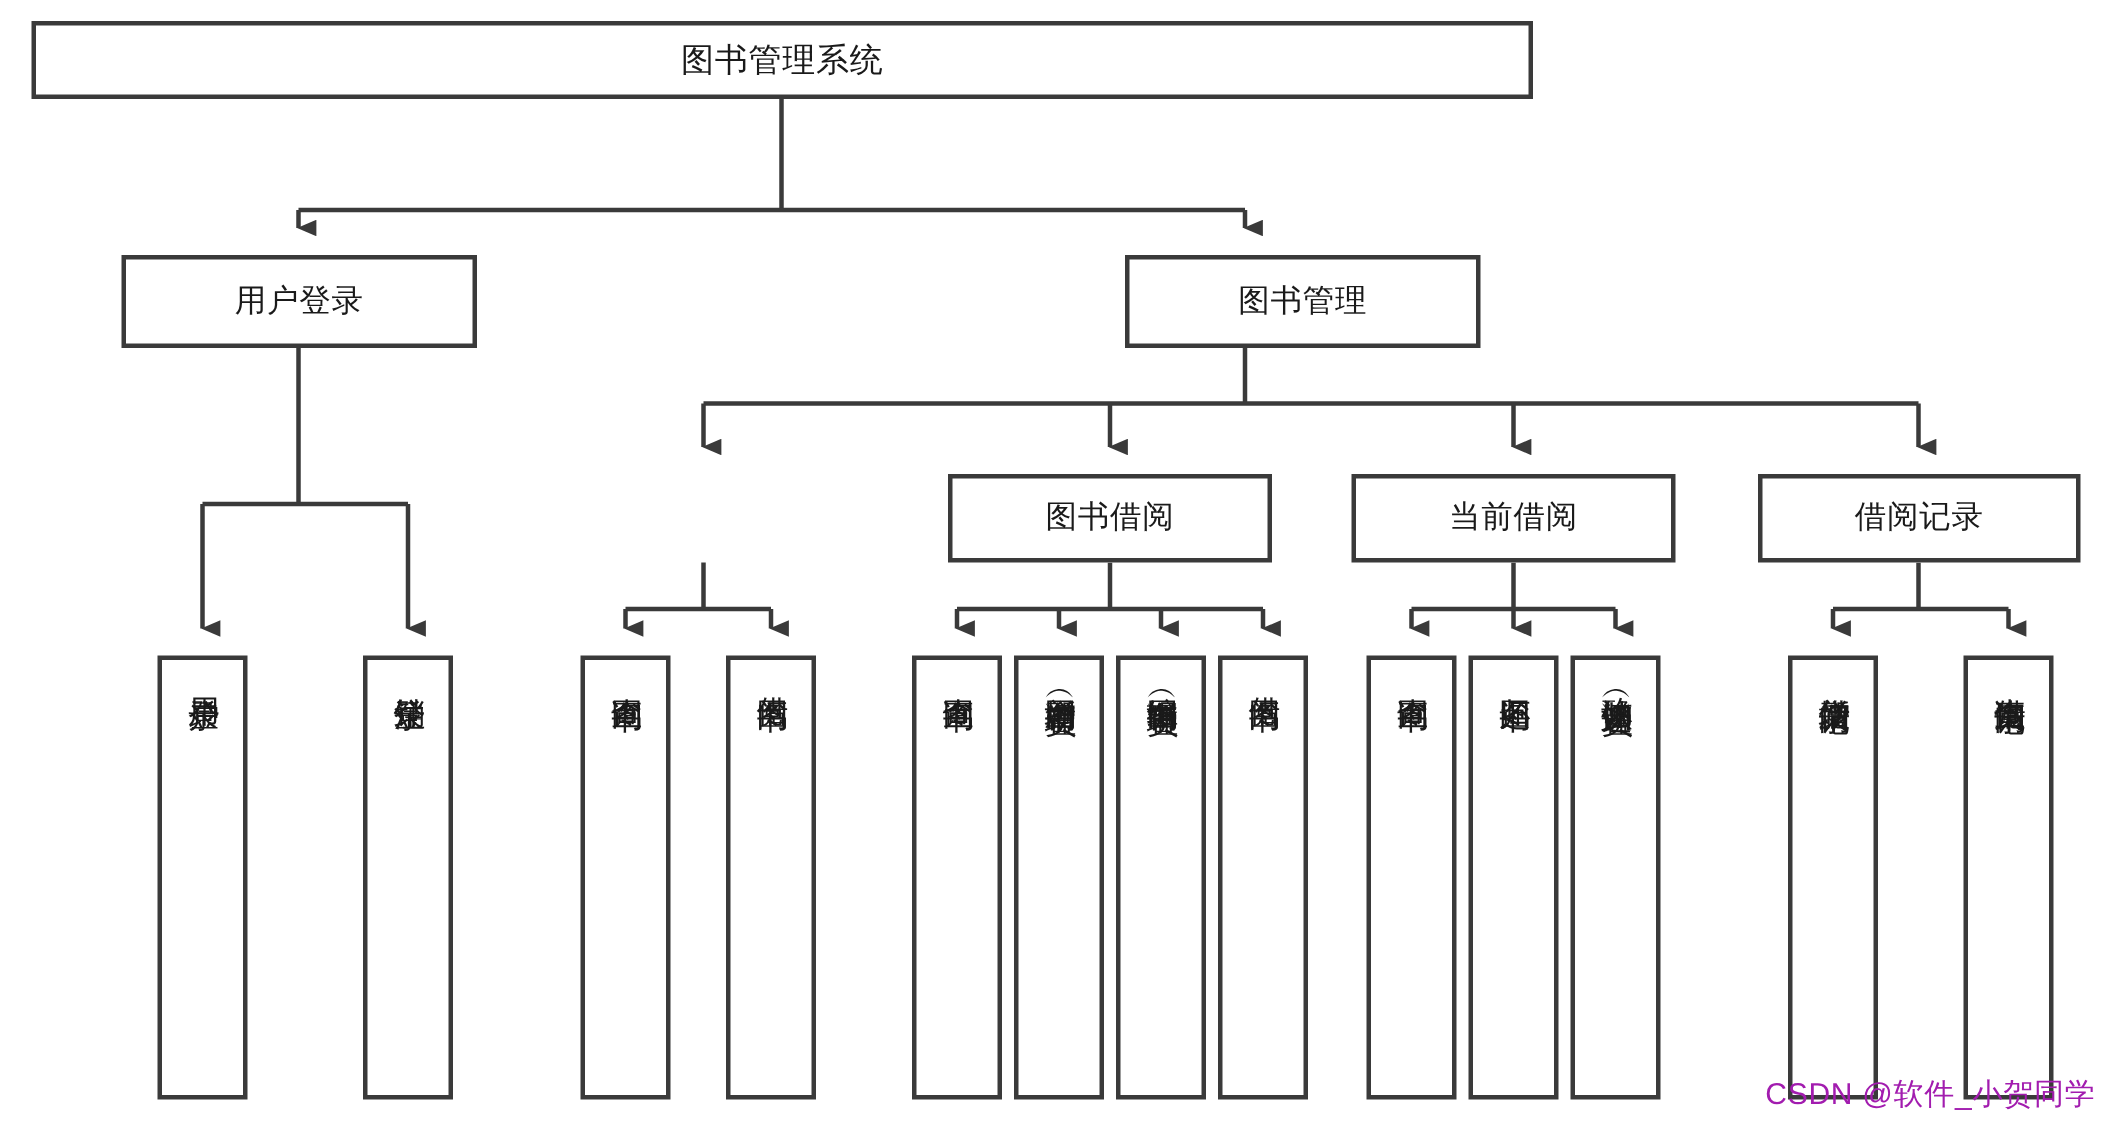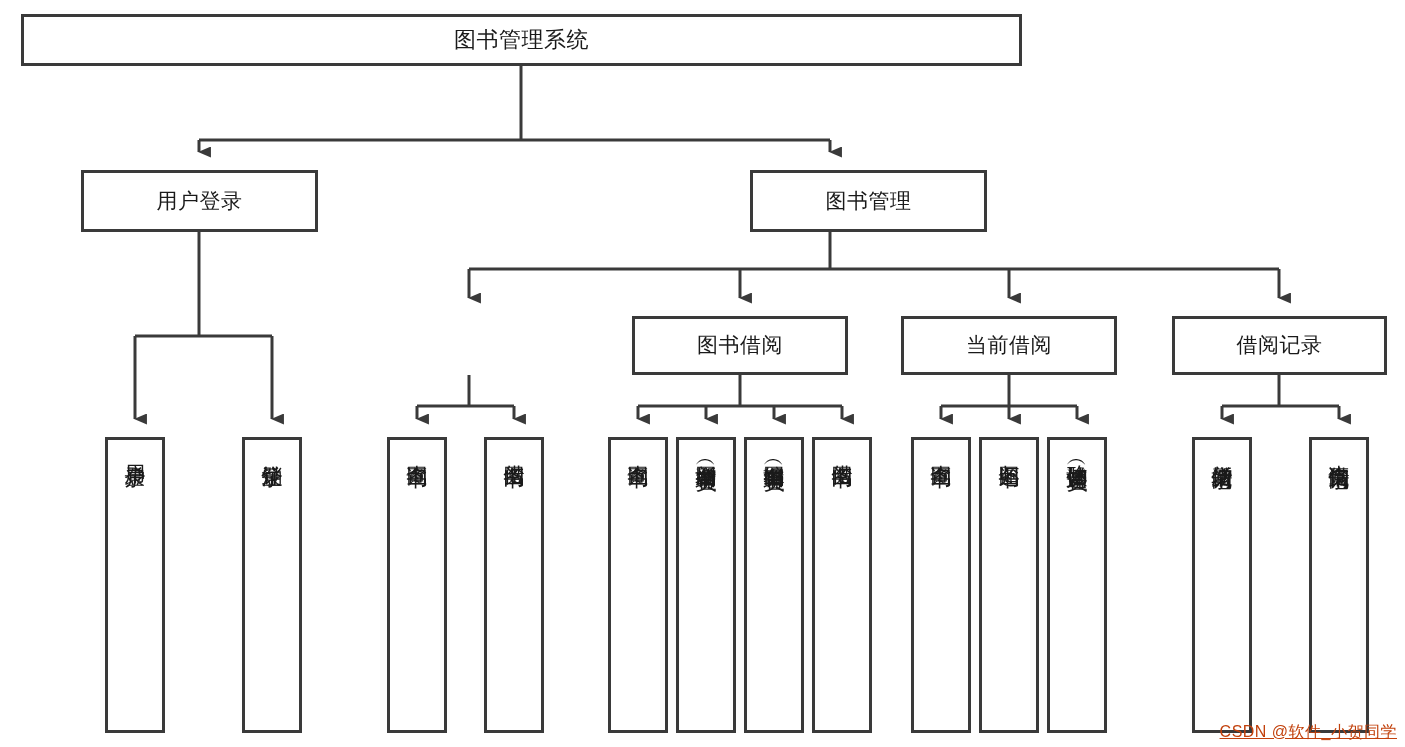--- a/index.html
+++ b/index.html
@@ -54,25 +54,24 @@
     letter-spacing: 1px;
     line-height: 1.05;
     white-space: normal;
     max-height: 100%;
   }
   .node.root .label { font-size: 22px; }
   .watermark {
     position: absolute;
     right: 8px;
     bottom: 4px;
-    font-size: 16px;
-    color: #c2410c;
+    font-size: 20px;
+    color: #a21caf;
     letter-spacing: 0.5px;
     white-space: nowrap;
-    text-decoration: underline;
   }
 </style>
 </head>
 <body>
 
 <div id="canvas">
 
   <svg class="wires" viewBox="0 0 1405 747" xmlns="http://www.w3.org/2000/svg">
     <defs>
       <marker id="arrow" viewBox="0 0 12 14" refX="6" refY="13" markerWidth="11" markerHeight="13" orient="auto-start-reverse" markerUnits="userSpaceOnUse">

